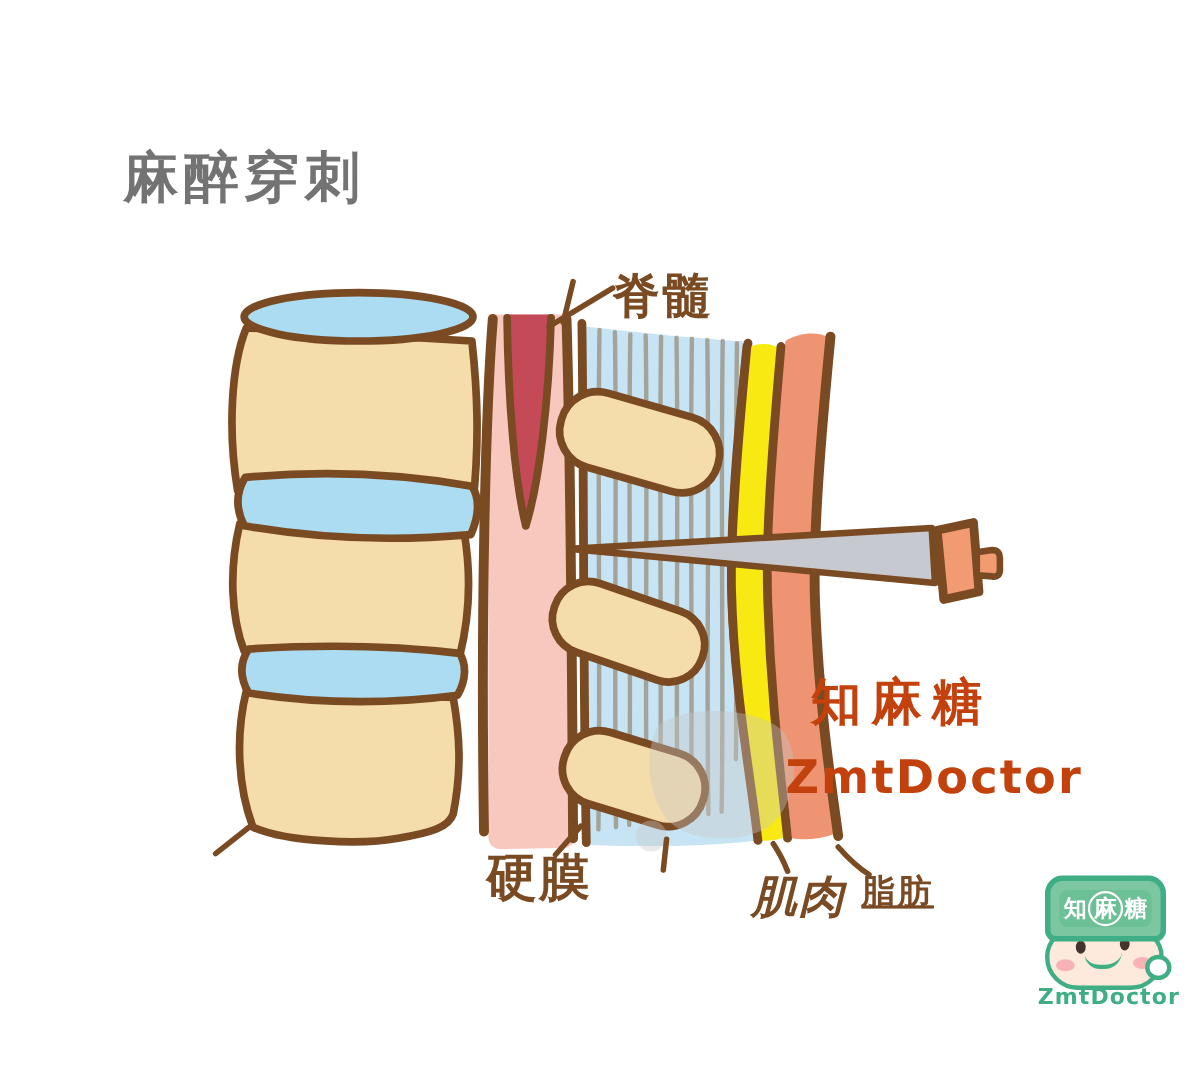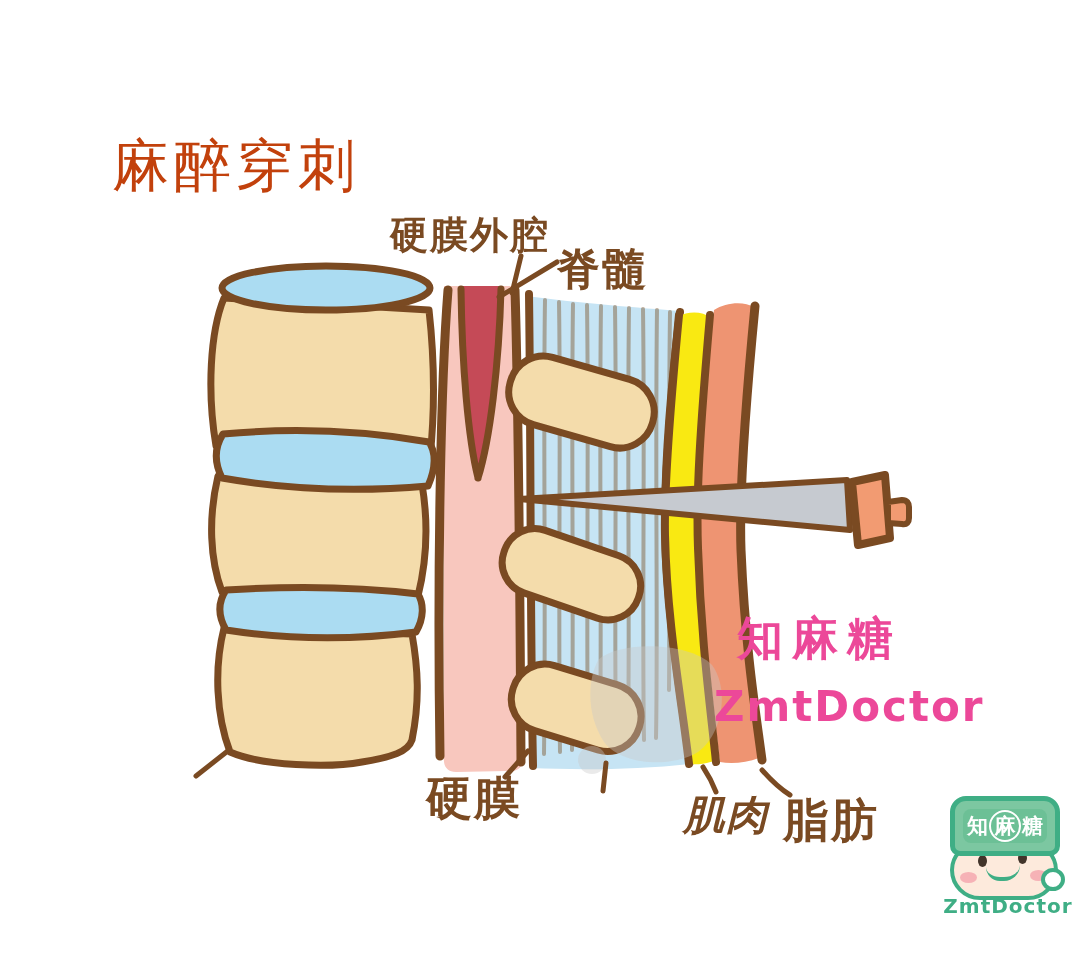--- a/index.html
+++ b/index.html
@@ -1,21 +1,21 @@
 <!DOCTYPE html>
 <html><head>
 <meta charset="utf-8">
 <style>
   html,body{margin:0;padding:0;background:#ffffff;}
   .stage{position:relative;width:1080px;height:973px;background:#ffffff;overflow:hidden;
          font-family:"DejaVu Sans", sans-serif;}
   .stage svg{position:absolute;left:0;top:0;}
   .lbl{position:absolute;color:#7a4a22;font-weight:700;white-space:nowrap;}
-  .title{position:absolute;color:#c2410c;font-weight:400;font-size:57px;letter-spacing:5px;white-space:nowrap;}
-  .wm{position:absolute;color:#ec4899;font-weight:700;white-space:nowrap;}
+  .title{position:absolute;color:#737373;font-weight:700;font-size:50px;letter-spacing:5px;white-space:nowrap;}
+  .wm{position:absolute;color:#c2410c;font-weight:700;white-space:nowrap;}
   
   .logo{position:absolute;left:942px;top:780px;width:132px;height:142px;}
   .logo .face{position:absolute;left:8px;top:62px;width:100px;height:50px;background:#fdeadc;
               border:4px solid #3fae85;border-radius:28px 28px 30px 30px;}
   .logo .cap{position:absolute;left:8px;top:16px;width:100px;height:50px;background:#7cc7a1;
              border:5px solid #3fae85;border-radius:16px 16px 10px 10px;
              display:flex;align-items:center;justify-content:center;}
   .logo .cap-inner{display:flex;align-items:center;gap:1px;background:#6cc096;border-radius:8px;
              padding:1px 4px;color:#ffffff;font-weight:700;font-size:21px;line-height:1;}
   .logo .circled{width:28px;height:28px;border:2.5px solid #ffffff;border-radius:50%;
@@ -117,25 +117,24 @@
         <path d="M505,777 L528,751"></path>
         <path d="M603,791 L606,763"></path>
         <path d="M703,767 Q711,779 716,792"></path>
         <path d="M762,770 Q777,787 790,795"></path>
       </g>
     </g>
   </svg>
 
   <div class="title" style="left:112px;top:128px;">麻醉穿刺</div>
 
-  <div class="lbl" style="left:390px;top:210px;font-size:38px;letter-spacing:2px;">硬膜外腔</div>
   <div class="lbl" style="left:556px;top:240px;font-size:44px;letter-spacing:2px;">脊髓</div>
-  <div class="lbl" style="left:426px;top:768px;font-size:46px;letter-spacing:2px;text-align:center;">硬膜</div>
+  <div class="lbl" style="left:442px;top:768px;font-size:46px;letter-spacing:2px;text-align:center;">硬膜</div>
   <div class="lbl" style="left:683px;top:788px;font-size:41px;letter-spacing:2px;font-style:italic;">肌肉</div>
-  <div class="lbl" style="left:783px;top:790px;font-size:46px;letter-spacing:2px;">脂肪</div>
+  <div class="lbl" style="left:783px;top:790px;font-size:31px;letter-spacing:2px;text-decoration:underline;">脂肪</div>
 
   <div class="wm" style="left:737px;top:608px;font-size:46px;letter-spacing:9px;">知麻糖</div>
   <div class="wm" style="left:714px;top:682px;font-size:42px;letter-spacing:2px;">ZmtDoctor</div>
 
   <div class="logo">
     <div class="face">
       <div class="eye" style="left:24px;top:9px;"></div>
       <div class="eye" style="left:64px;top:6px;"></div>
       <div class="cheek" style="left:6px;top:26px;"></div>
       <div class="cheek" style="left:76px;top:24px;"></div>

